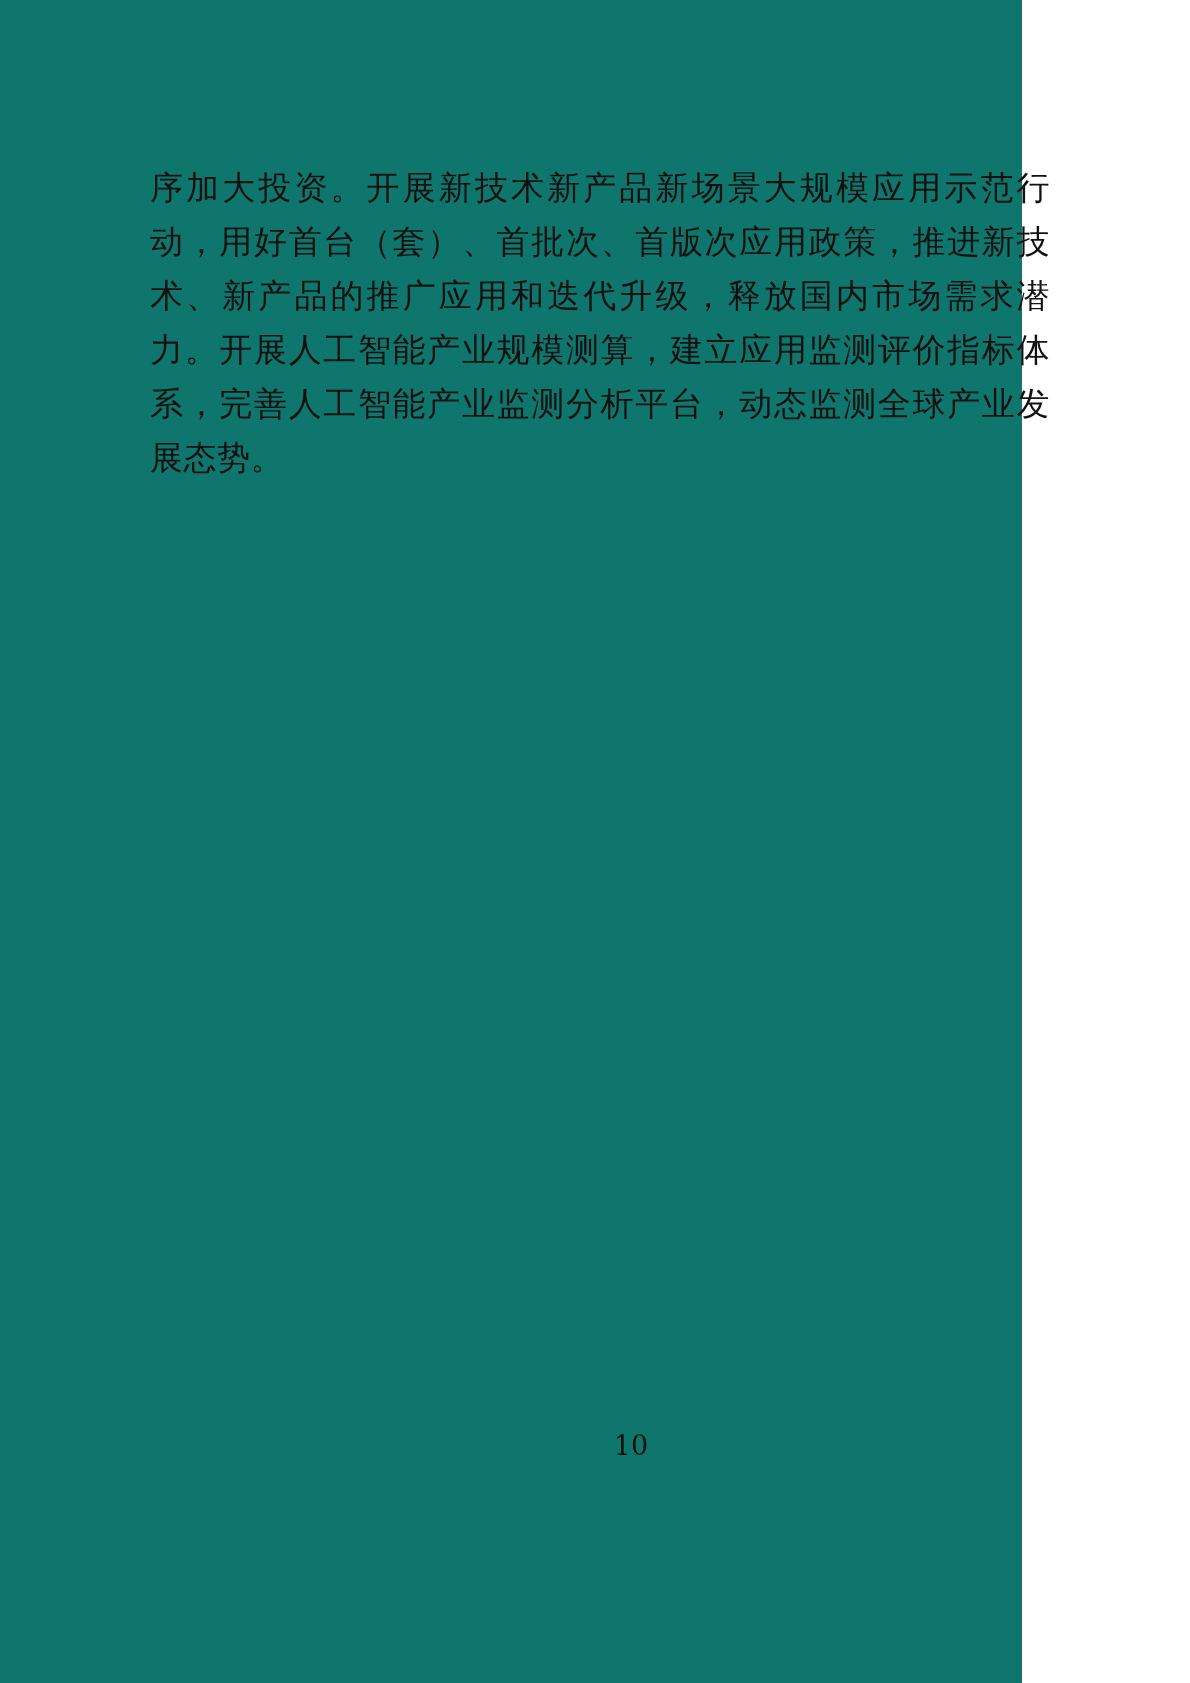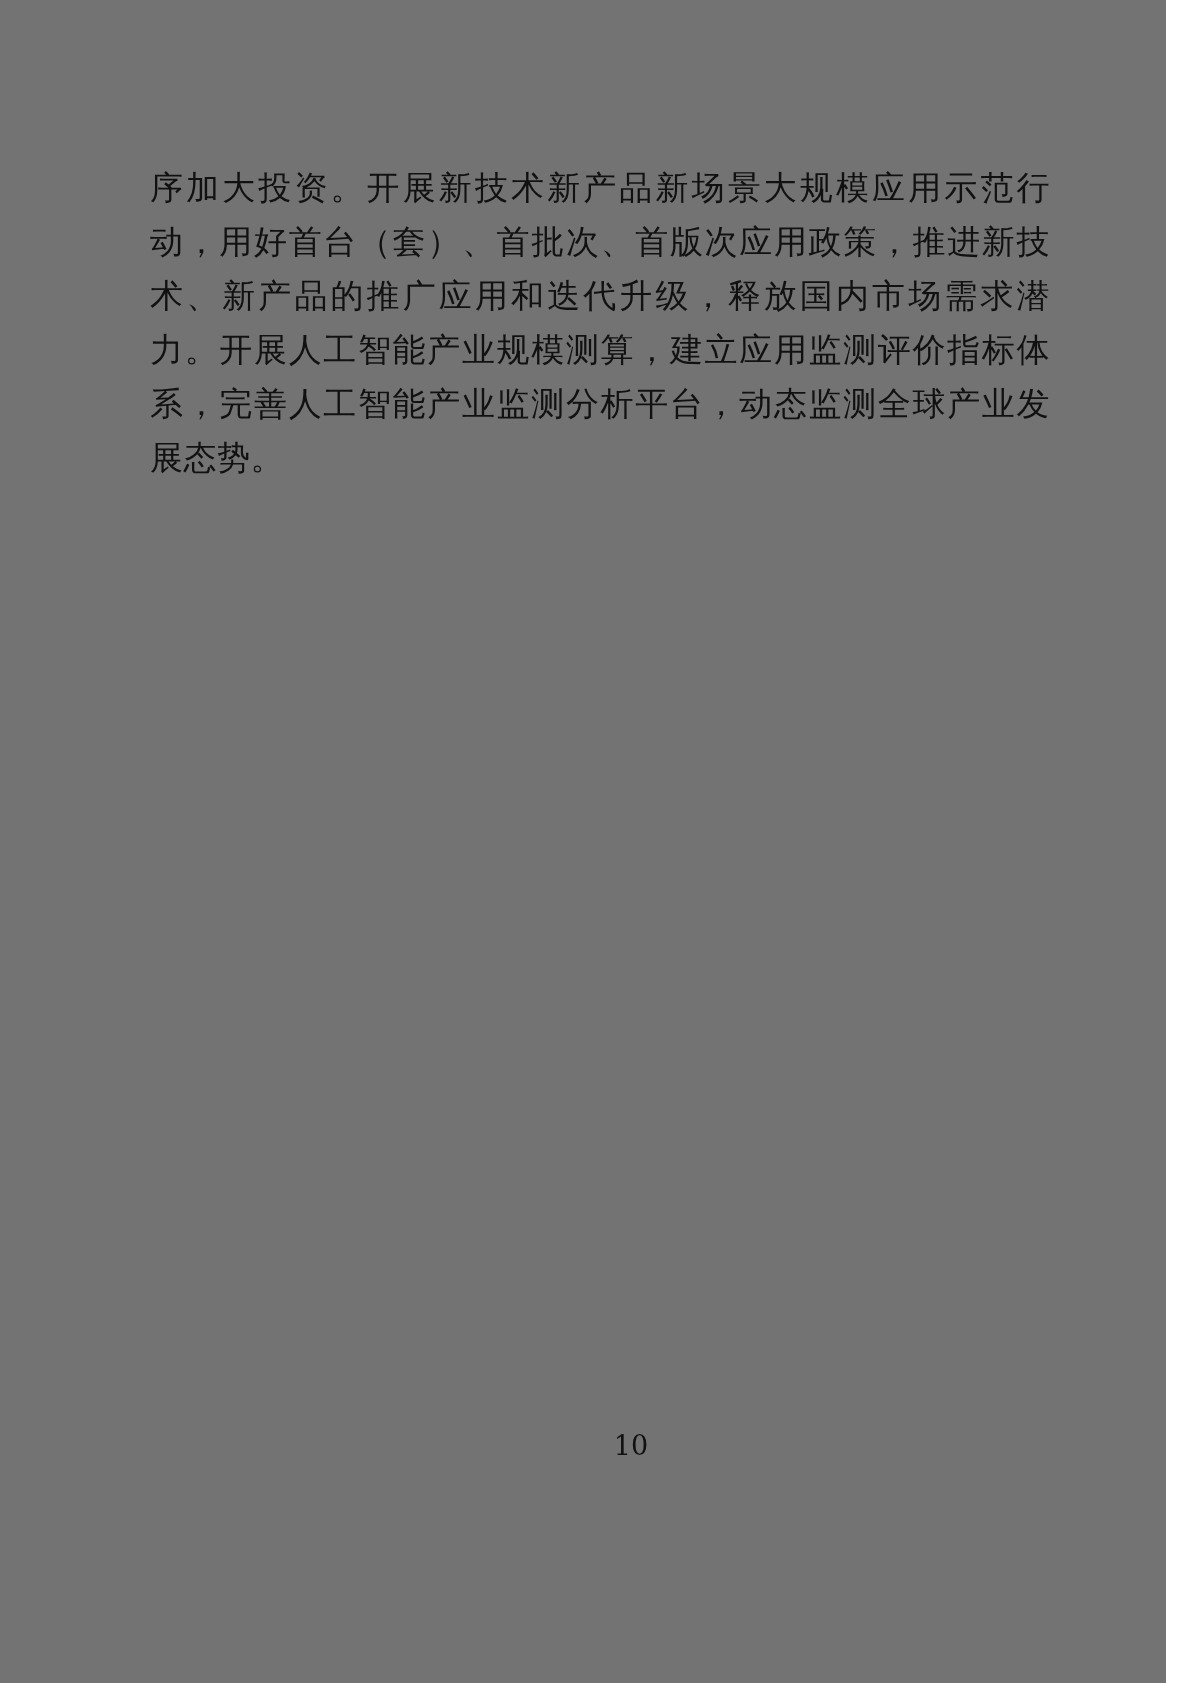--- a/index.html
+++ b/index.html
@@ -12,23 +12,23 @@
     height: 1683px;
     position: relative;
     font-family: "DejaVu Serif", "Liberation Serif", serif;
     color: #1a1a1a;
     overflow: hidden;
   }
   .page {
     position: absolute;
     top: 0;
     left: 0;
-    width: 1166px;
+    width: 1022px;
     height: 1683px;
-    background: #737373;
+    background: #0f766e;
   }
   .body-text {
     position: absolute;
     left: 150px;
     top: 128px;
     width: 900px;
     font-size: 33px;
     line-height: 54px;
     letter-spacing: 0.5px;
     text-align: justify;

